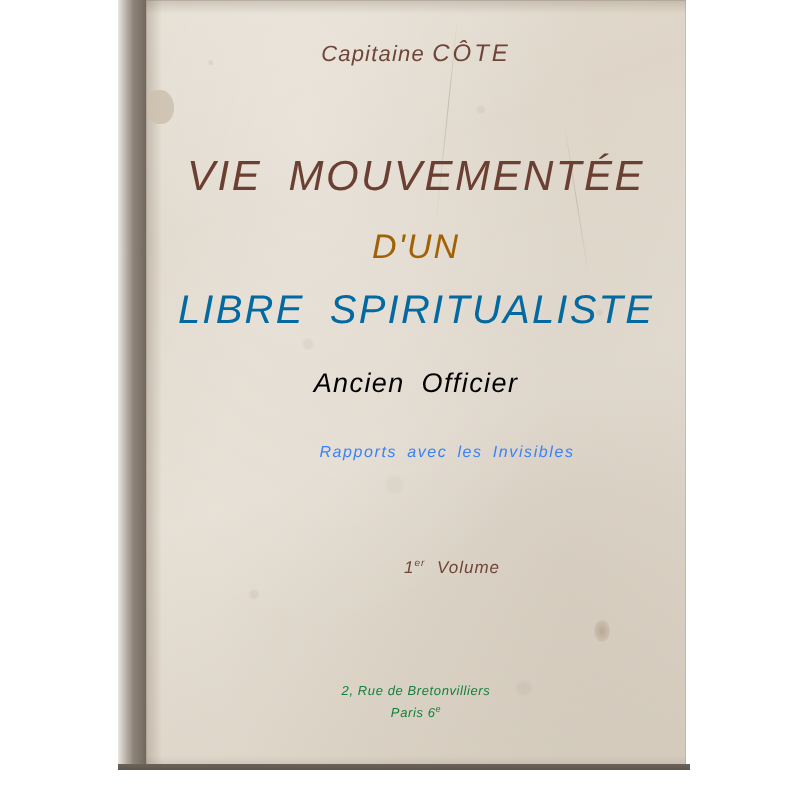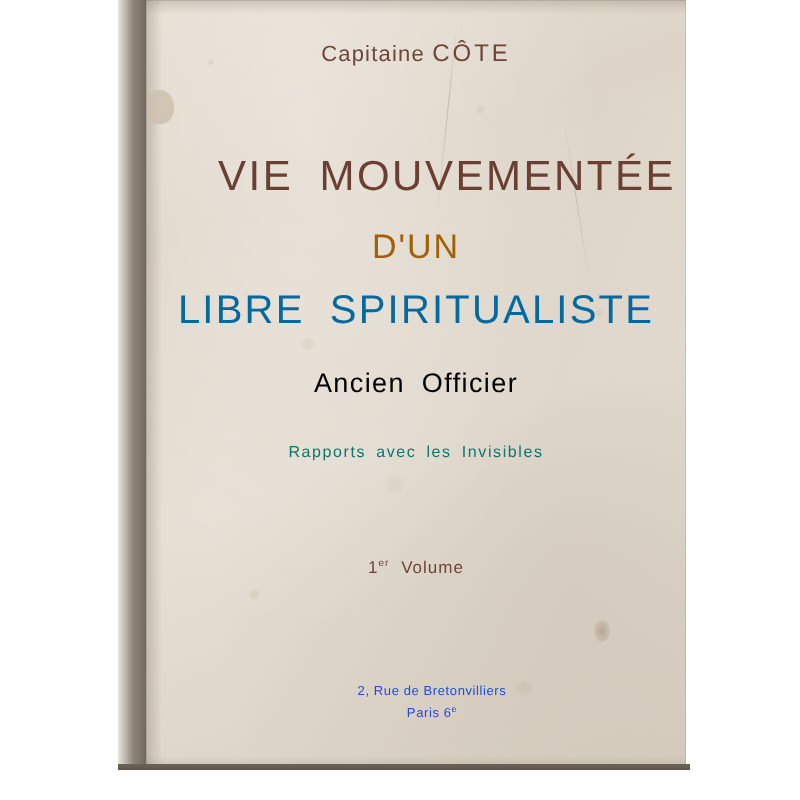--- a/index.html
+++ b/index.html
@@ -12,20 +12,21 @@
     height: 800px;
     overflow: hidden;
     font-family: "Liberation Sans", sans-serif;
   }
 
   #page {
     position: relative;
     width: 664px;
     height: 800px;
     background: #ffffff;
+    font-style: italic;
   }
 
   
   .photo-backdrop {
     position: absolute;
     left: 0; top: 0;
     width: 800px; height: 800px;
     background: #ffffff;
   }
 
@@ -162,21 +163,20 @@
     letter-spacing: 3px;
     font-size: 24px;
   }
 
   .title1 {
     top: 152px;
     font-size: 42px;
     letter-spacing: 2.5px;
     word-spacing: 12px;
     color: #6b4033;
-    padding-left: 31px;
   }
   .title2 {
     top: 228px;
     font-size: 34px;
     letter-spacing: 2px;
     word-spacing: 8px;
     color: #a16207;
   }
   .title3 {
     top: 288px;
@@ -195,50 +195,51 @@
   }
 
   .blurb {
     top: 442px;
     font-size: 16px;
     line-height: 21px;
     letter-spacing: 1.1px;
     color: #6f4staging;
   }
   .blurb {
-    color: #0f766e;
+    color: #3b82f6;
+    margin-left: 31px;
   }
   .blurb div { width: 100%; }
   .blurb .l1 { word-spacing: 4px; letter-spacing: 1.6px; }
   .blurb .l2 { word-spacing: 3px; letter-spacing: 1.4px; }
   .blurb .l3 { word-spacing: 2px; letter-spacing: 0.8px; }
 
   .volume {
     top: 558px;
     font-size: 17px;
     letter-spacing: 1px;
     word-spacing: 6px;
     color: #6f4538;
+    padding-left: 36px;
   }
   .volume sup { font-size: 10px; }
 
   .publisher {
     top: 648px;
     font-size: 24px;
     letter-spacing: 2.4px;
     word-spacing: 6px;
     color: #6b4033;
   }
   .address {
     top: 682px;
     font-size: 13px;
     line-height: 18px;
     letter-spacing: 0.6px;
-    color: #1d4ed8;
-    padding-left: 16px;
+    color: #15803d;
   }
   .address sup { font-size: 9px; }
 </style>
 </head>
 <body>
 
 <div id="page">
 
   <div class="photo-backdrop"></div>
 

